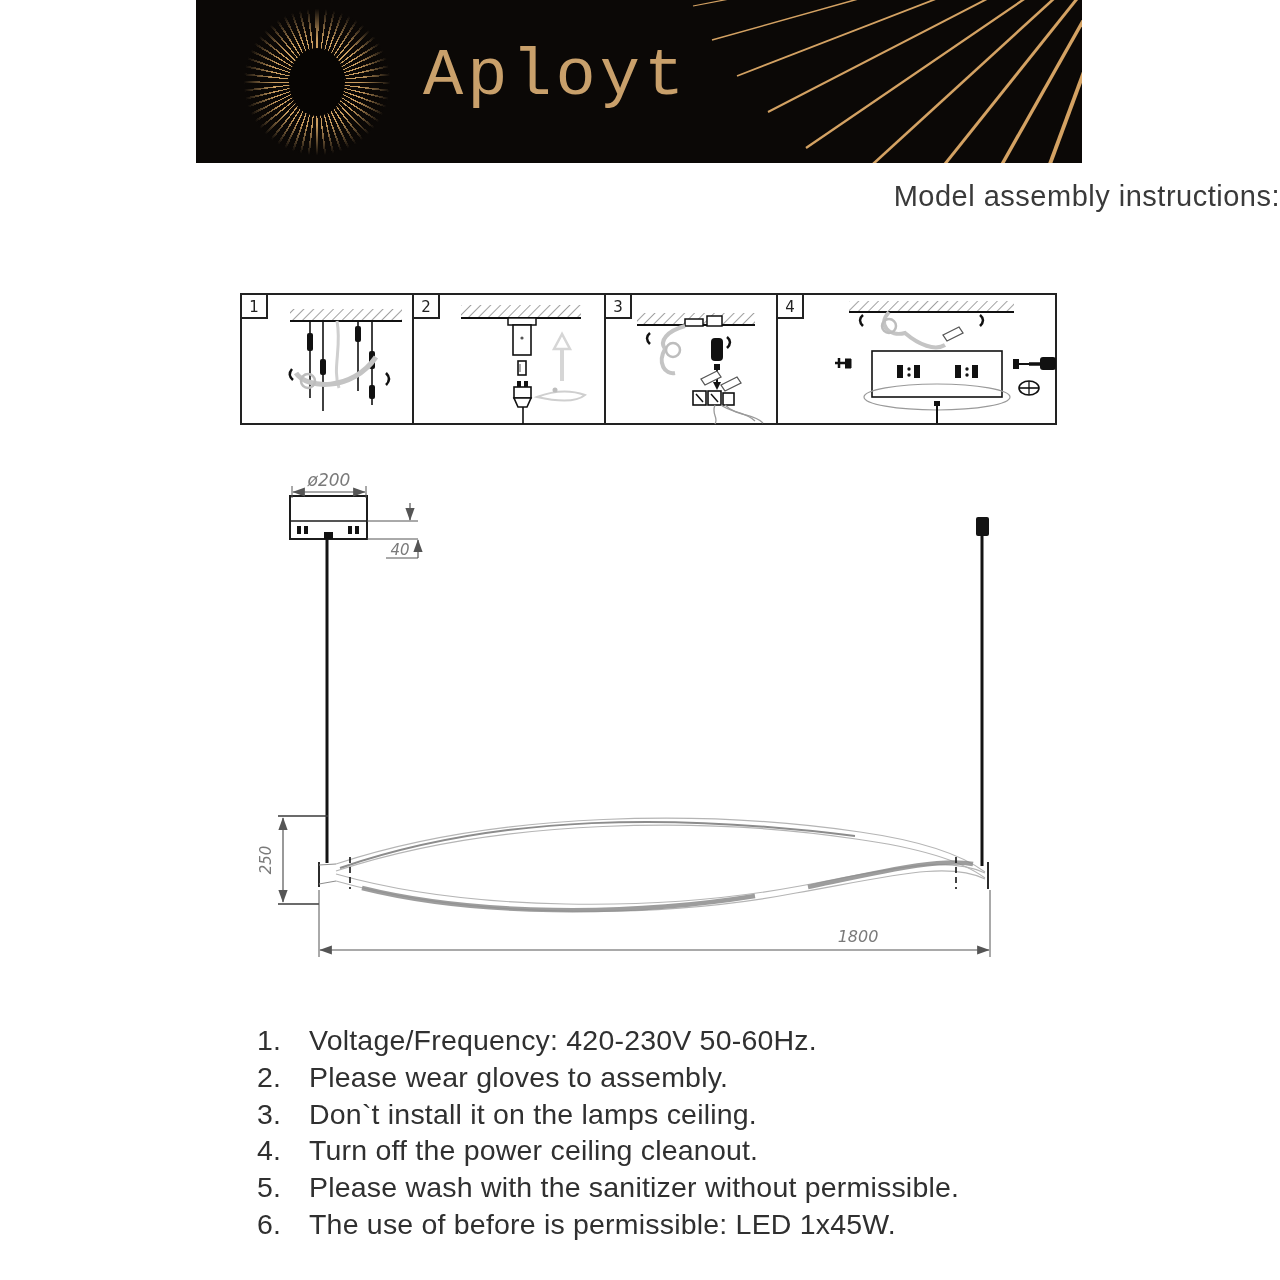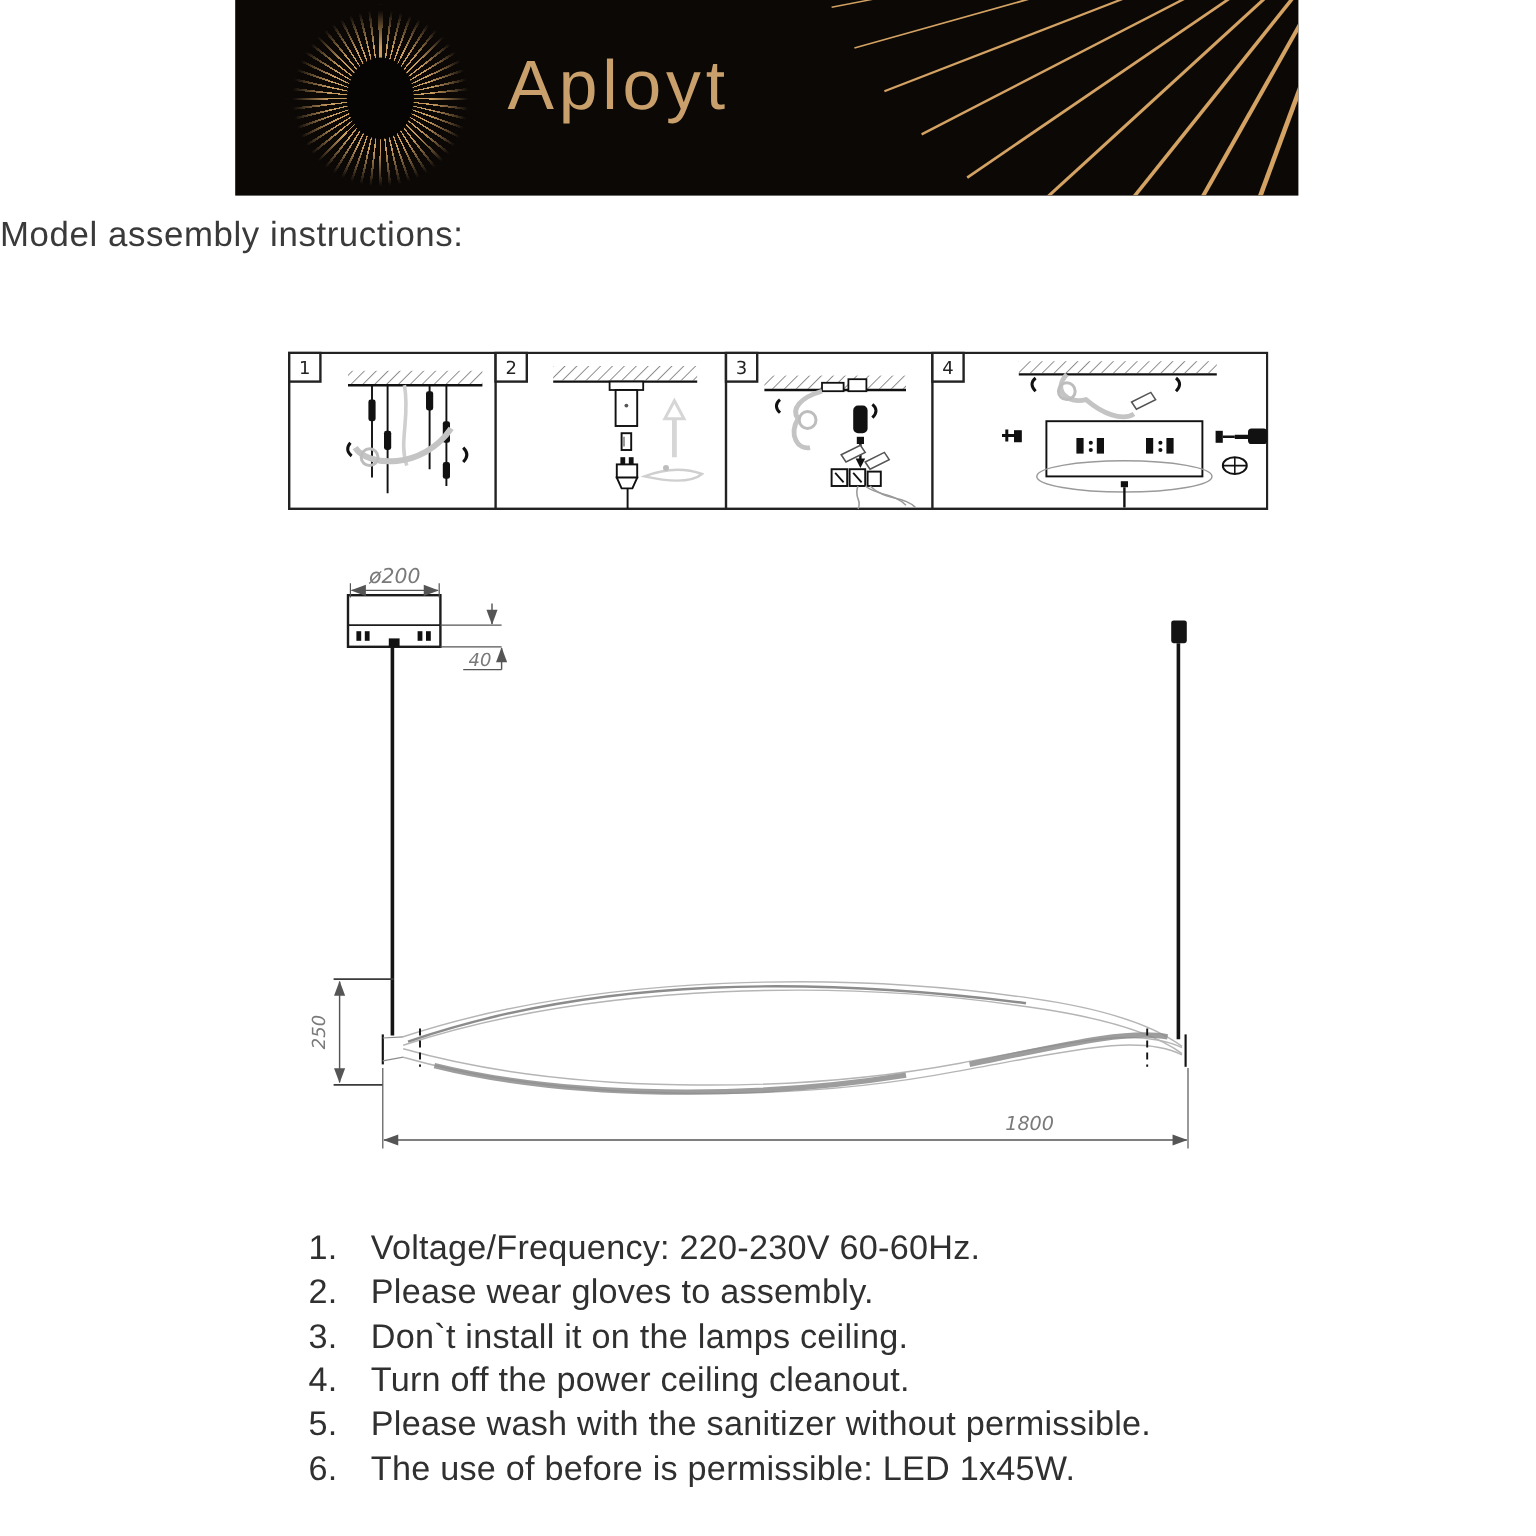--- a/index.html
+++ b/index.html
@@ -10,25 +10,25 @@
   
   .banner{position:absolute;left:196px;top:0;width:886px;height:163px;
     background:#0b0806;overflow:hidden}
   .burst{position:absolute;left:43px;top:4px;width:156px;height:156px;border-radius:50%;
     background:
       radial-gradient(closest-side, rgba(11,8,6,0) 0 55%, #0b0806 94%),
       repeating-conic-gradient(#c99c60 0deg 1.7deg, rgba(11,8,6,0) 1.7deg 6.4deg);}
   .burst-core{position:absolute;left:50px;top:44px;width:56px;height:68px;
     background:#070503;border-radius:50%}
   .brand{position:absolute;left:227px;top:38px;
-    font-family:Liberation Sans, sans-serif;font-size:58px;font-weight:400;
+    font-family:Liberation Mono, monospace;font-size:67px;font-weight:400;
     color:#c9a06b;letter-spacing:4px}
   .rays{position:absolute;left:0;top:0}
   
-  .title-block{position:absolute;left:0;top:177px;width:1280px;text-align:left;color:#3a3a3a}
+  .title-block{position:absolute;left:0;top:177px;width:1280px;text-align:right;color:#3a3a3a}
   .title-line{font-size:29px;line-height:39px;letter-spacing:.5px}
   
   .steps-svg{position:absolute;left:240px;top:293px}
   .drawing-svg{position:absolute;left:240px;top:460px}
   
   .instructions{position:absolute;left:257px;top:1022px;width:820px;
     color:#303030;font-size:28.5px;letter-spacing:.2px}
   .instr-row{display:flex;line-height:36.8px}
   .instr-num{width:52px;flex:none}
   .instr-text{flex:1;white-space:nowrap}
@@ -251,21 +251,21 @@
       <line x1="79" y1="430" x2="79" y2="497" stroke="#555" stroke-width="1"></line>
       <line x1="750" y1="430" x2="750" y2="497" stroke="#555" stroke-width="1"></line>
       <line x1="80" y1="490" x2="749" y2="490" stroke="#555" stroke-width="1.2" marker-start="url(#mA)" marker-end="url(#mA)"></line>
       <text class="dimtext" x="618" y="482" text-anchor="middle" font-size="16">1800</text>
     </g>
   </svg>
 
   <div class="instructions">
     <div class="instr-row">
       <span class="instr-num">1.</span>
-      <span class="instr-text">Voltage/Frequency: 220-230V 60-60Hz.</span>
+      <span class="instr-text">Voltage/Frequency: 420-230V 50-60Hz.</span>
     </div>
     <div class="instr-row">
       <span class="instr-num">2.</span>
       <span class="instr-text">Please wear gloves to assembly.</span>
     </div>
     <div class="instr-row">
       <span class="instr-num">3.</span>
       <span class="instr-text">Don`t install it on the lamps ceiling.</span>
     </div>
     <div class="instr-row">

